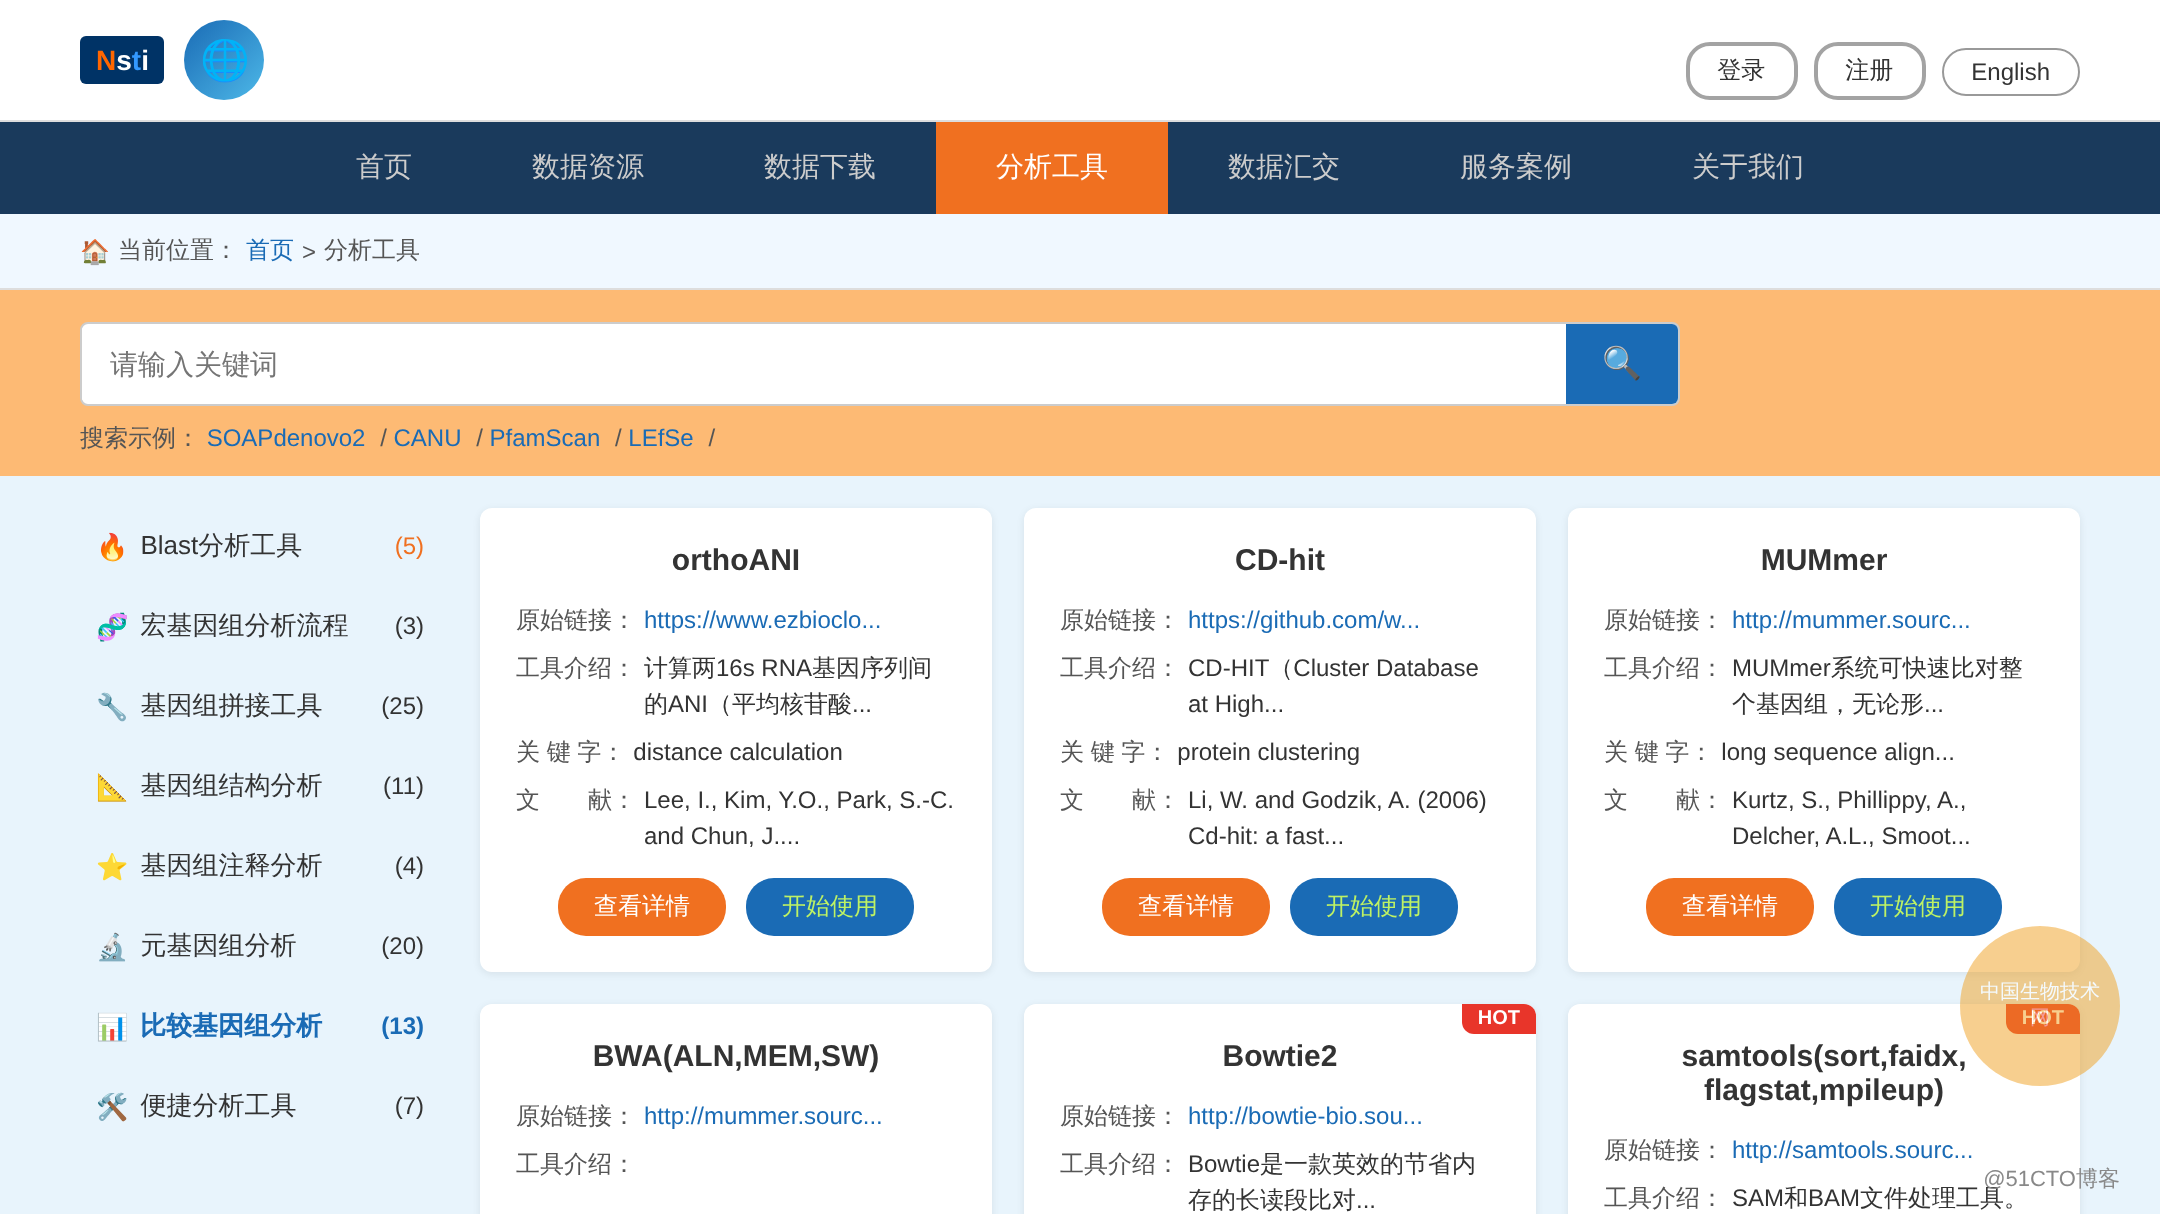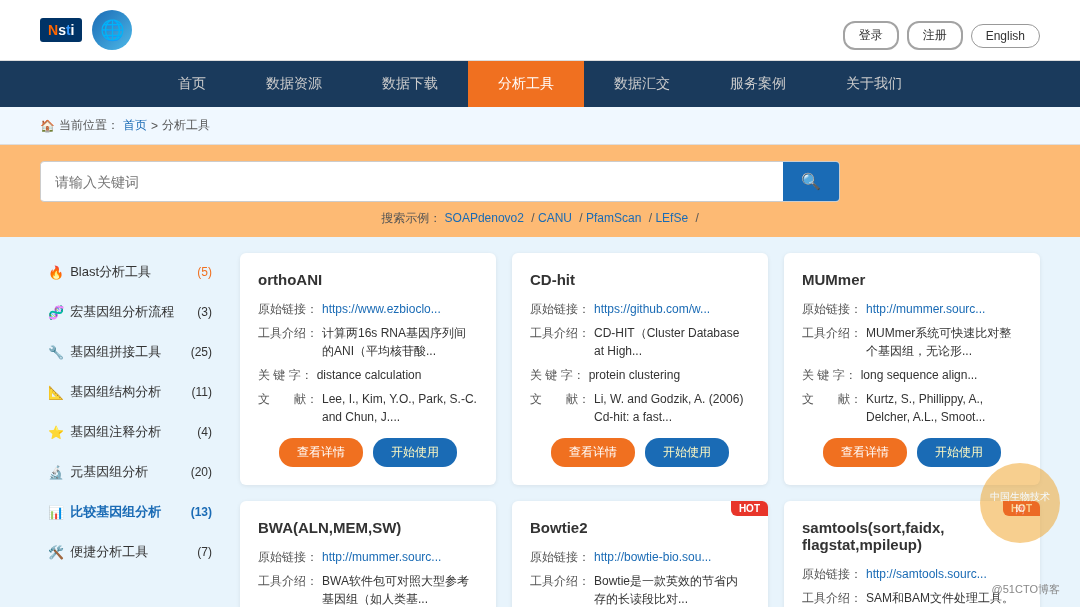--- a/index.html
+++ b/index.html
@@ -27,48 +27,48 @@
 
     
     .breadcrumb-bar { background: #f0f8ff; padding: 10px 40px; border-bottom: 1px solid #ddd; }
     .breadcrumb { font-size: 12px; color: #555; display: flex; align-items: center; gap: 4px; }
 
     
     .search-area { background: #fdba74; padding: 16px 40px 10px; }
     .search-bar { display: flex; align-items: center; border: 1px solid #ccc; border-radius: 4px; overflow: hidden; background: #fff; max-width: 800px; }
     .search-input { flex: 1; border: none; outline: none; padding: 10px 14px; font-size: 14px; color: #999; }
     .search-btn { background: #1a6bb5; border: none; padding: 10px 18px; cursor: pointer; color: #fff; font-size: 16px; }
-    .search-examples { font-size: 12px; color: #555; margin-top: 8px; text-align: center; }
+    .search-examples { font-size: 12px; color: #555; margin-top: 8px; }
     .search-examples a { color: #1a6bb5; text-decoration: none; margin-right: 4px; }
 
     
     .content { display: flex; padding: 16px 40px; gap: 20px; min-height: 400px; }
 
     
     .sidebar { width: 180px; flex-shrink: 0; }
     .sidebar-item { display: flex; justify-content: space-between; align-items: center; padding: 10px 8px; cursor: pointer; border-radius: 4px; margin-bottom: 2px; color: #333; }
     .sidebar-item.active { color: #1a6bb5; font-weight: bold; }
     .sidebar-item .item-left { display: flex; align-items: center; gap: 6px; }
     .sidebar-item .badge { color: #333; font-size: 12px; }
     .sidebar-item .badge.orange { color: #f07020; }
     .sidebar-item .badge.blue { color: #1a6bb5; }
 
     
     .tools-grid { flex: 1; display: grid; grid-template-columns: repeat(3, 1fr); gap: 16px; align-content: start; }
 
     
     .card { background: #fff; border-radius: 6px; padding: 18px; box-shadow: 0 1px 4px rgba(0,0,0,0.08); position: relative; }
-    .card-title { font-size: 15px; font-weight: bold; text-align: left; margin-bottom: 12px; color: #333; }
+    .card-title { font-size: 15px; font-weight: bold; text-align: center; margin-bottom: 12px; color: #333; }
     .card-row { display: flex; margin-bottom: 6px; font-size: 12px; line-height: 1.5; }
     .card-label { color: #555; white-space: nowrap; margin-right: 4px; flex-shrink: 0; }
     .card-value { color: #333; }
     .card-value a { color: #1a6bb5; text-decoration: none; word-break: break-all; }
     .card-actions { display: flex; justify-content: center; gap: 10px; margin-top: 12px; }
     .btn-detail { background: #f07020; color: #fff; border: none; padding: 6px 18px; border-radius: 14px; cursor: pointer; font-size: 12px; }
-    .btn-use { background: #1a6bb5; color: #fef9c3; border: none; padding: 6px 18px; border-radius: 14px; cursor: pointer; font-size: 12px; }
+    .btn-use { background: #1a6bb5; color: #bef264; border: none; padding: 6px 18px; border-radius: 14px; cursor: pointer; font-size: 12px; }
     .hot-badge { position: absolute; top: 0; right: 0; background: #e8352a; color: #fff; font-size: 10px; padding: 2px 8px; border-radius: 0 6px 0 6px; font-weight: bold; }
 
     
     .watermark { position: fixed; bottom: 60px; right: 20px; opacity: 0.5; font-size: 12px; color: #666; text-align: center; }
     .watermark .circle { width: 80px; height: 80px; border-radius: 50%; background: #f0a020; display: flex; align-items: center; justify-content: center; color: #fff; font-size: 10px; text-align: center; line-height: 1.3; padding: 6px; margin: 0 auto 4px; }
     .footer-tag { position: fixed; bottom: 10px; right: 20px; font-size: 11px; color: #888; }
   </style>
 </head>
 <body>
 
@@ -256,21 +256,20 @@
     </div>
 
     <div class="card">
       <div class="card-title">BWA(ALN,MEM,SW)</div>
       <div class="card-row">
         <span class="card-label">原始链接：</span>
         <span class="card-value"><a href="#">http://mummer.sourc...</a></span>
       </div>
       <div class="card-row">
         <span class="card-label">工具介绍：</span>
-        <span class="card-value">BWA软件包可对照大型参考基因组（如人类基...</span>
       </div>
 
     </div>
 
     <div class="card">
       <div class="hot-badge">HOT</div>
       <div class="card-title">Bowtie2</div>
       <div class="card-row">
         <span class="card-label">原始链接：</span>
         <span class="card-value"><a href="#">http://bowtie-bio.sou...</a></span>

